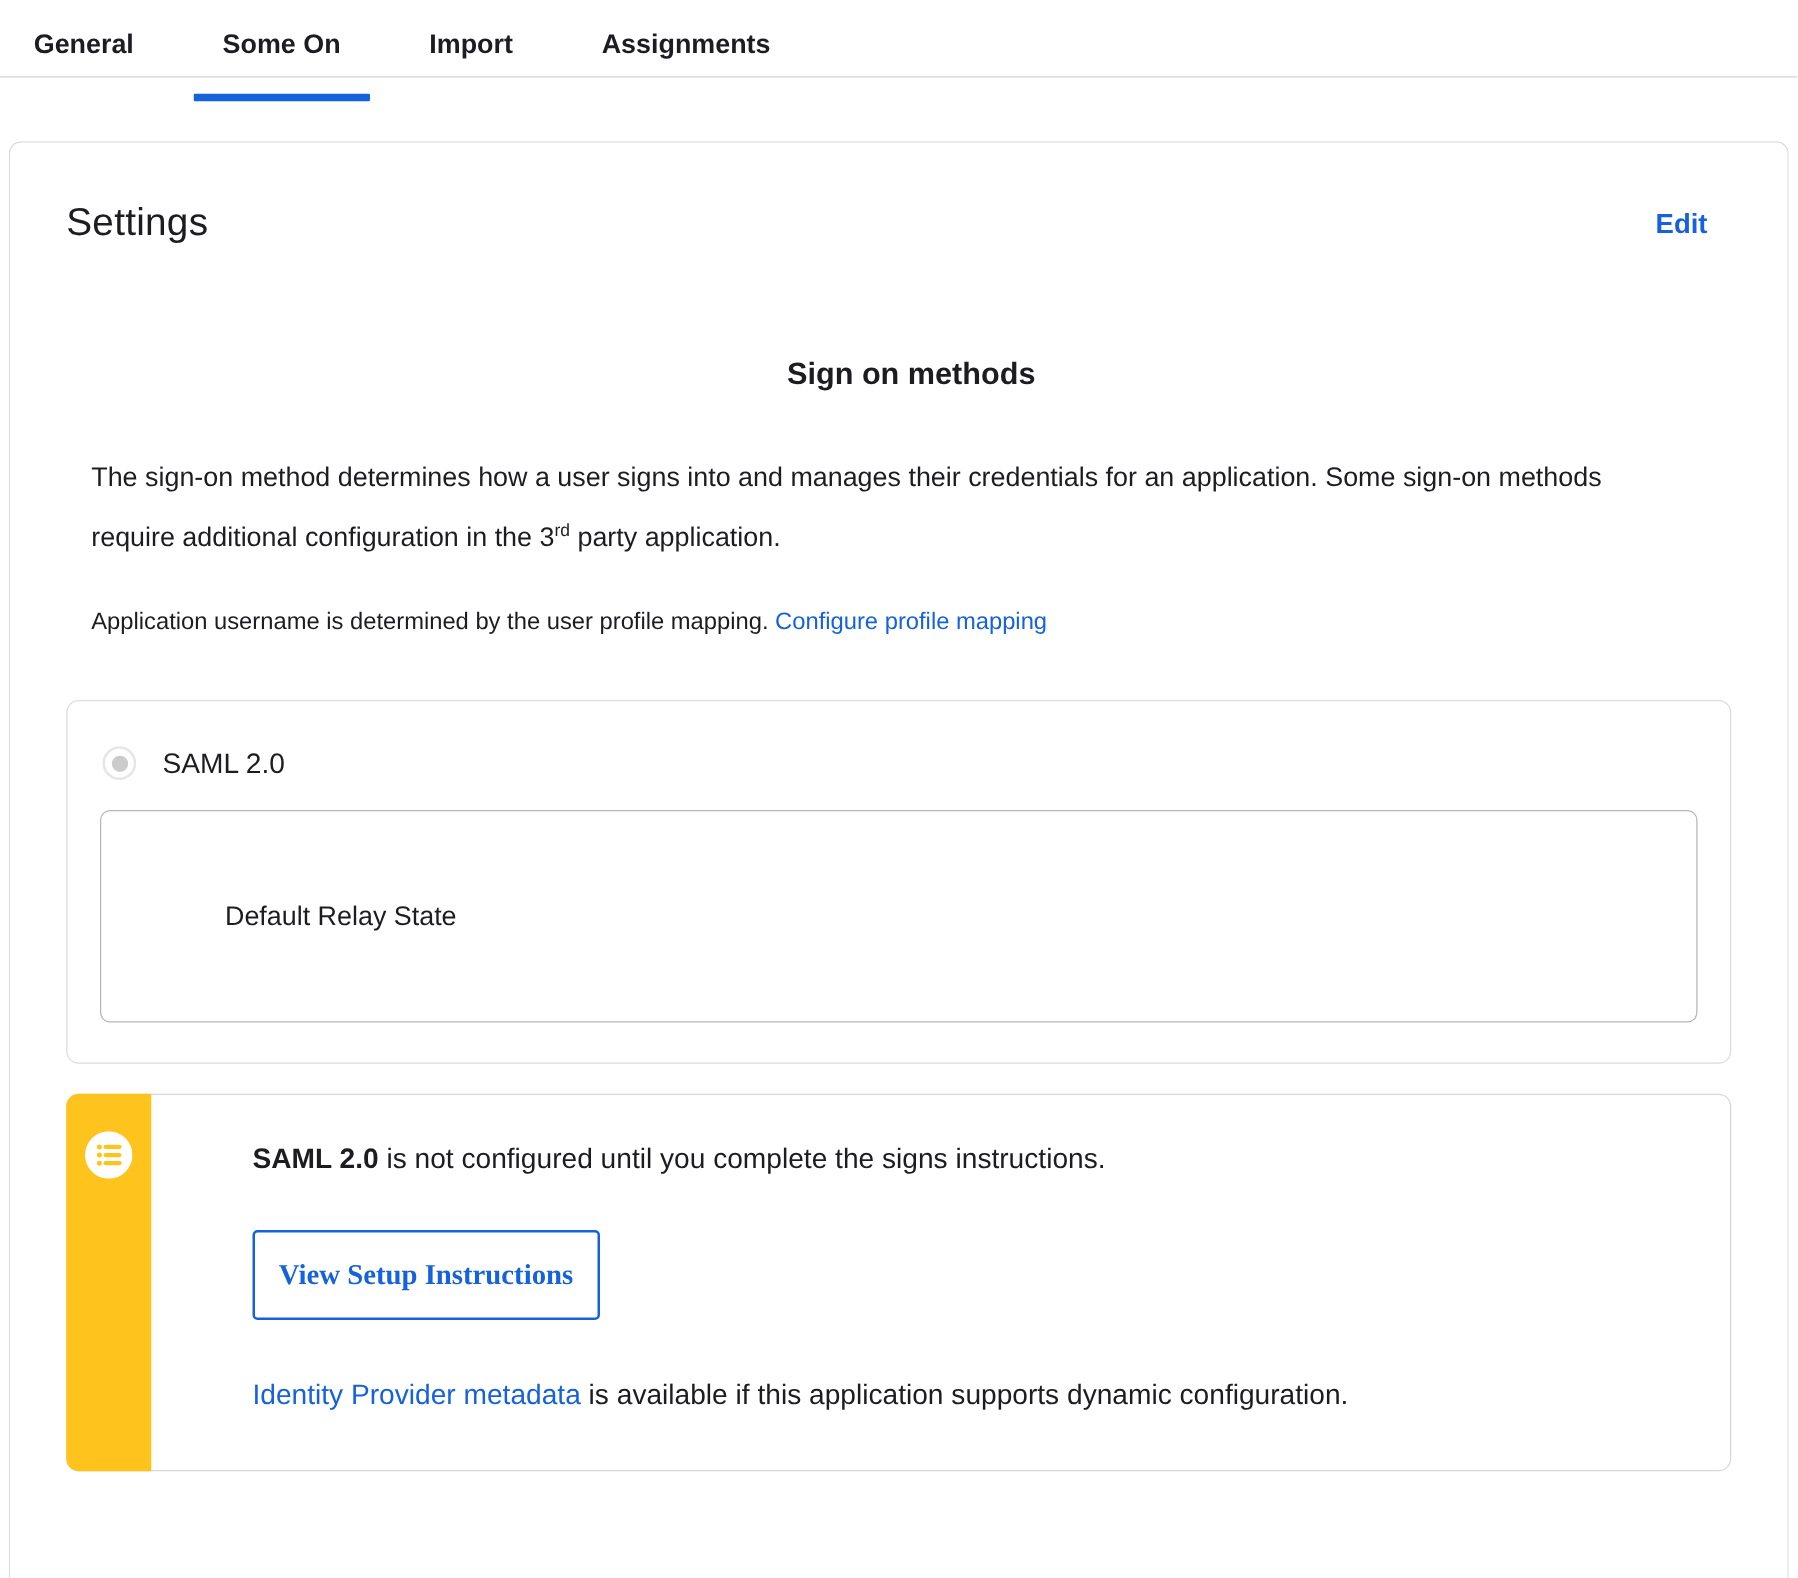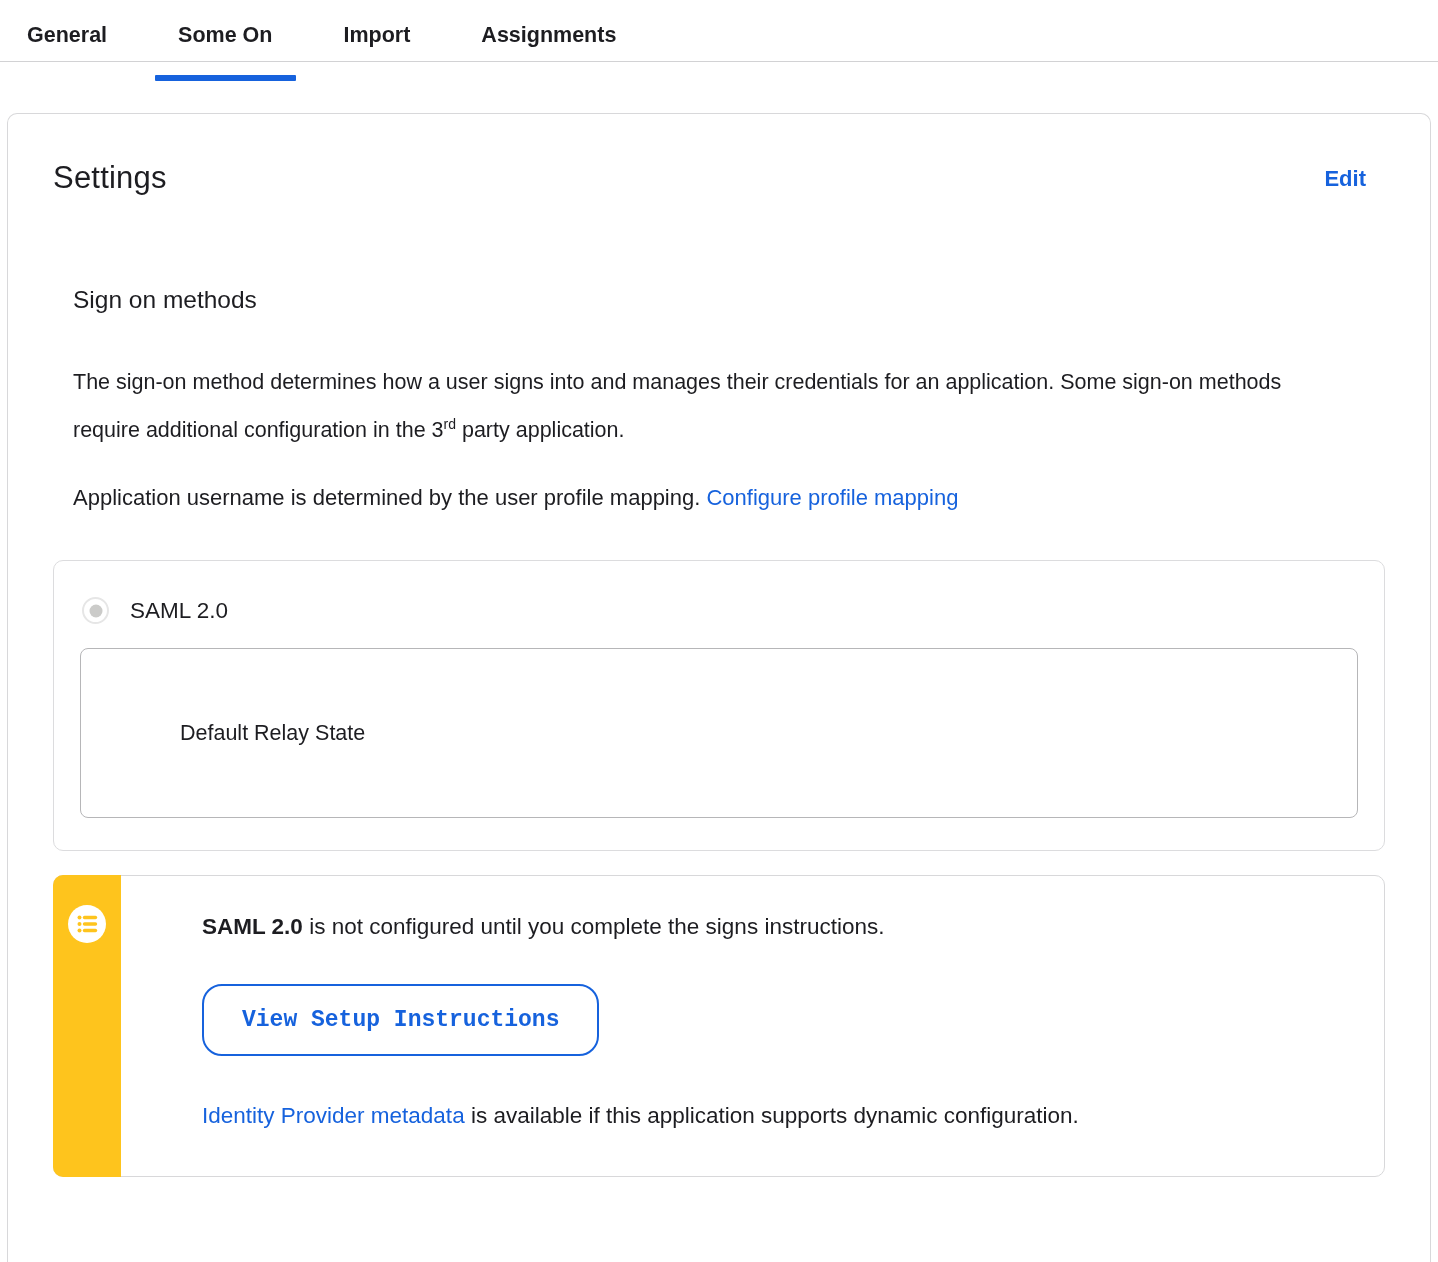--- a/index.html
+++ b/index.html
@@ -73,39 +73,40 @@
     text-decoration: none;
     margin-top: 6px;
     margin-right: 19px;
     cursor: pointer;
   }
 
   .section-heading {
     margin-top: 90px;
     margin-left: 20px;
     font-size: 24.5px;
-    font-weight: normal;
+    font-weight: bold;
+    text-align: center;
   }
 
   .desc {
     margin-top: 44px;
     margin-left: 20px;
     font-size: 21.5px;
     line-height: 48px;
     max-width: 1245px;
   }
   .desc sup {
     font-size: 14px;
     vertical-align: super;
     line-height: 0;
   }
   .desc-2 {
     margin-top: 24px;
     margin-left: 20px;
-    font-size: 22px;
+    font-size: 19px;
     line-height: 40px;
   }
   a.inline-link {
     color: #1662dd;
     text-decoration: none;
     cursor: pointer;
   }
 
   
   .method-box {
@@ -189,26 +190,26 @@
     font-size: 22.5px;
     line-height: 32px;
   }
   .callout-message b { font-weight: bold; }
 
   .setup-button {
     margin-top: 41px;
     display: inline-flex;
     align-items: center;
     height: 72px;
-    padding: 0 38px;
+    padding: 0 19px;
     background: #ffffff;
     border: 2px solid #1662dd;
-    border-radius: 20px;
+    border-radius: 4px;
     color: #1662dd;
-    font-family: Liberation Mono, monospace;
+    font-family: Liberation Serif, serif;
     font-size: 23px;
     font-weight: bold;
     cursor: pointer;
   }
 
   .metadata-line {
     margin-top: 44px;
     font-size: 22.5px;
     line-height: 32px;
   }

